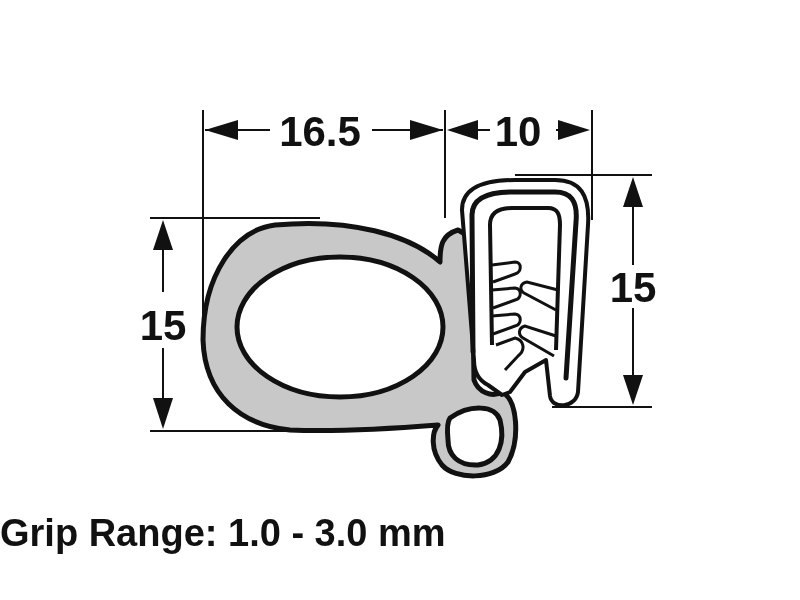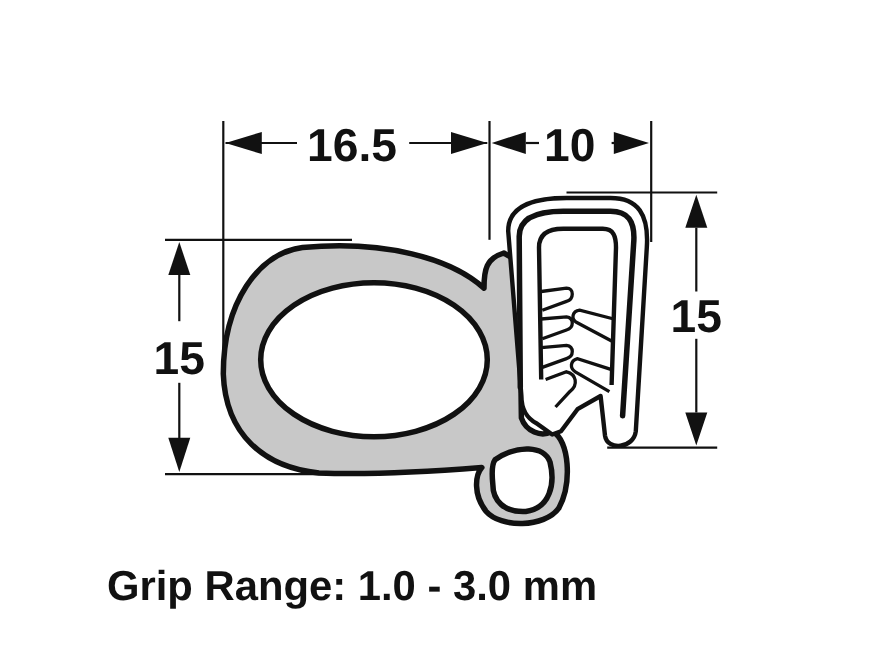--- a/index.html
+++ b/index.html
@@ -1,19 +1,19 @@
 <!DOCTYPE html>
 <html><head>
 <meta charset="utf-8">
 <style>
   html, body { margin:0; padding:0; background:#ffffff; }
   body { width:800px; height:600px; position:relative; overflow:hidden; font-family:"Liberation Sans", sans-serif; }
   svg { position:absolute; left:0; top:0; }
   .dimtext { font-family:"Liberation Sans", sans-serif; font-weight:bold; fill:#111; }
-  .caption { position:absolute; left:0; width:640px; top:512px; text-align:center; font-size:38px; font-weight:bold; color:#111; letter-spacing:0px; }
+  .caption { position:absolute; left:0; width:640px; top:512px; font-size:38px; font-weight:bold; color:#111; letter-spacing:0px; }
 </style>
 </head>
 <body>
 
 <svg width="800" height="600" viewBox="0 0 800 600">
   <defs>
     <marker id="arr" markerWidth="10" markerHeight="10" refX="9" refY="5" orient="auto" markerUnits="userSpaceOnUse">
       <path d="M0,0 L10,5 L0,10 z" fill="#111"></path>
     </marker>
   </defs>

